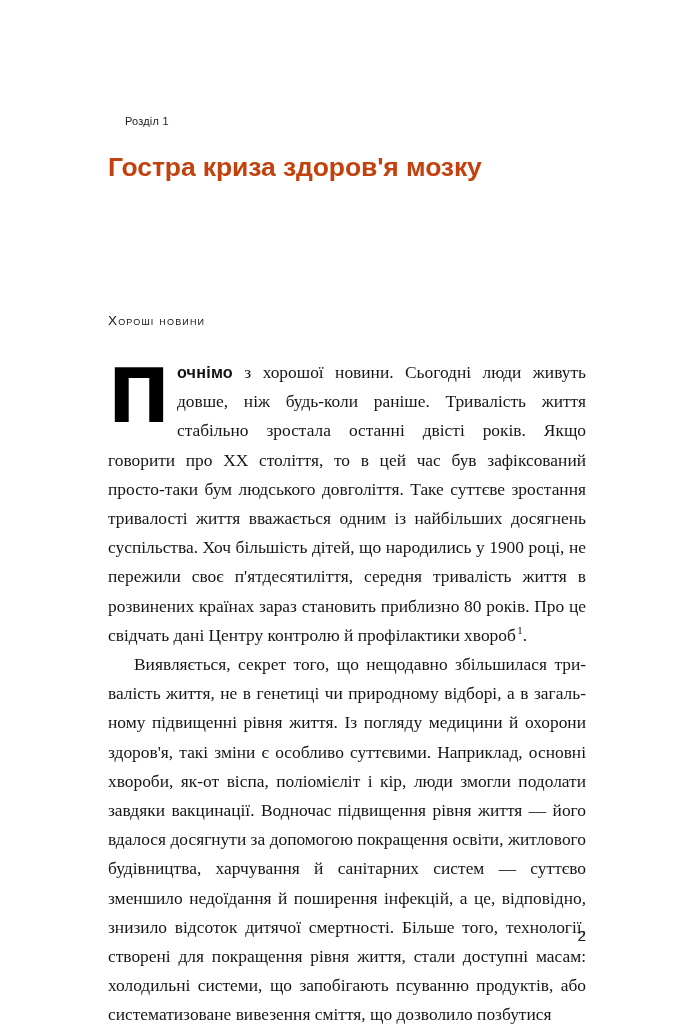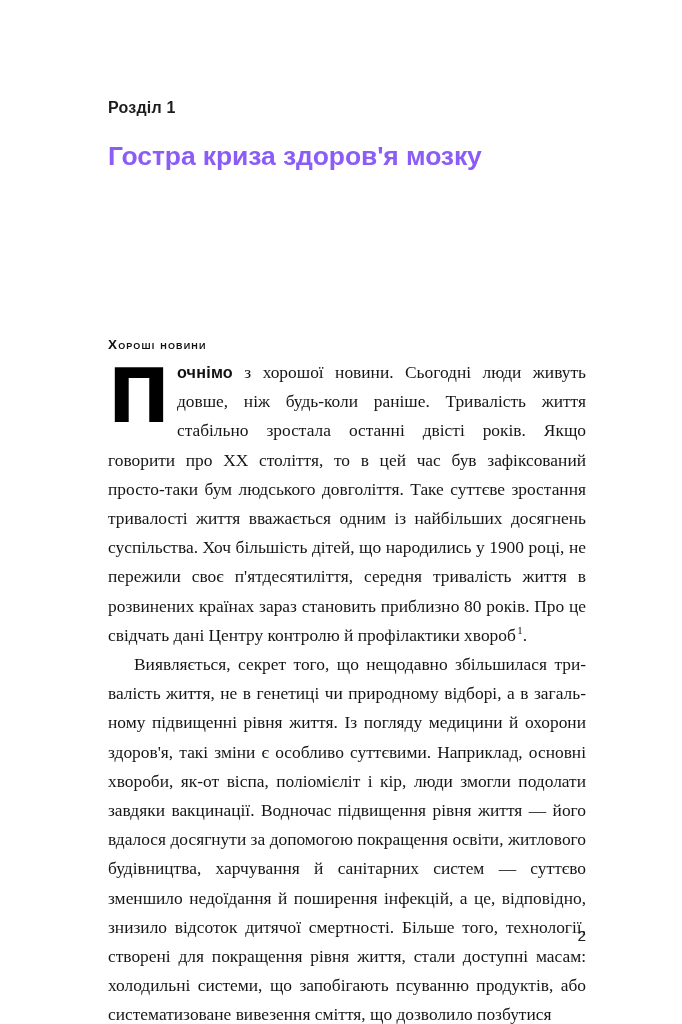--- a/index.html
+++ b/index.html
@@ -21,47 +21,47 @@
   
   .chapter-header {
     position: absolute;
     left: 108px;
     top: 98px;
     width: 480px;
   }
 
   .chapter-label {
     font-family: "Liberation Sans", sans-serif;
-    font-size: 16px;
-    font-weight: 700;
+    font-size: 11px;
+    font-weight: 400;
     color: #1c1c1c;
     letter-spacing: 0.2px;
     line-height: 1.2;
-    margin: 0;
+    margin: 17px;
   }
 
   .chapter-title {
     font-family: "Liberation Sans", sans-serif;
     font-size: 26.5px;
     font-weight: 700;
-    color: #8b5cf6;
+    color: #c2410c;
     letter-spacing: -0.1px;
     line-height: 1.25;
     margin: 23px 0 0 0;
     white-space: nowrap;
   }
 
   
   .section-heading {
     position: absolute;
     left: 108px;
-    top: 337px;
+    top: 313px;
     font-family: "Liberation Sans", sans-serif;
     font-size: 13.5px;
-    font-weight: 700;
+    font-weight: 400;
     color: #111111;
     letter-spacing: 1.15px;
     font-variant: small-caps;
     margin: 0;
   }
 
   
   .body-column {
     position: absolute;
     left: 108px;

